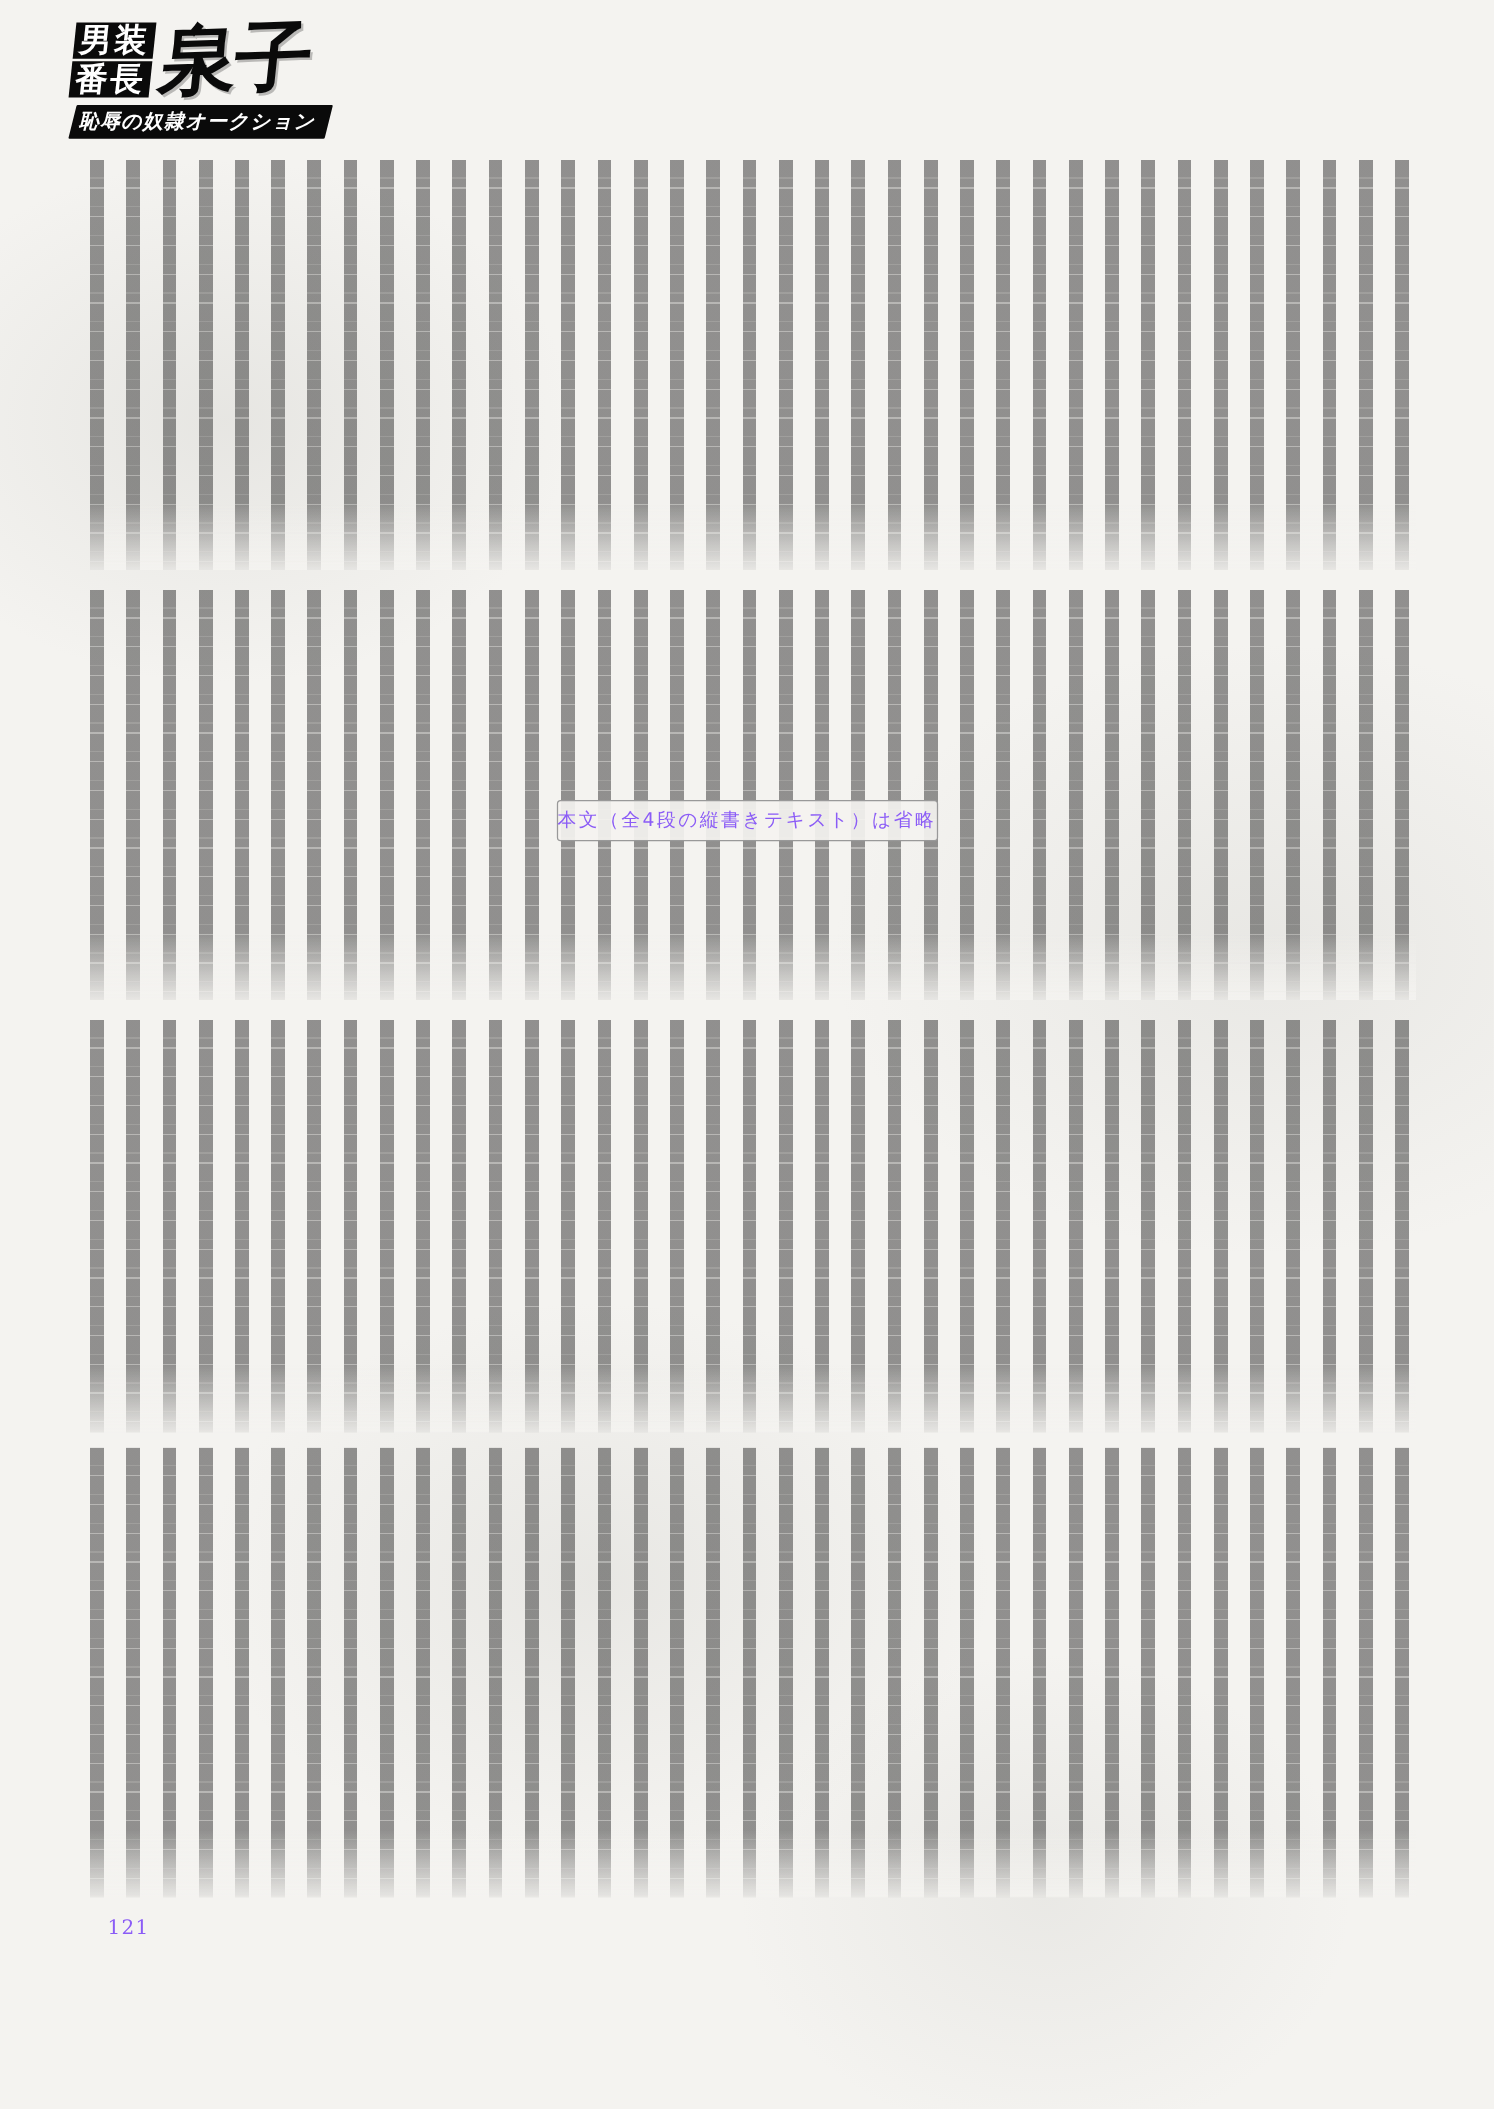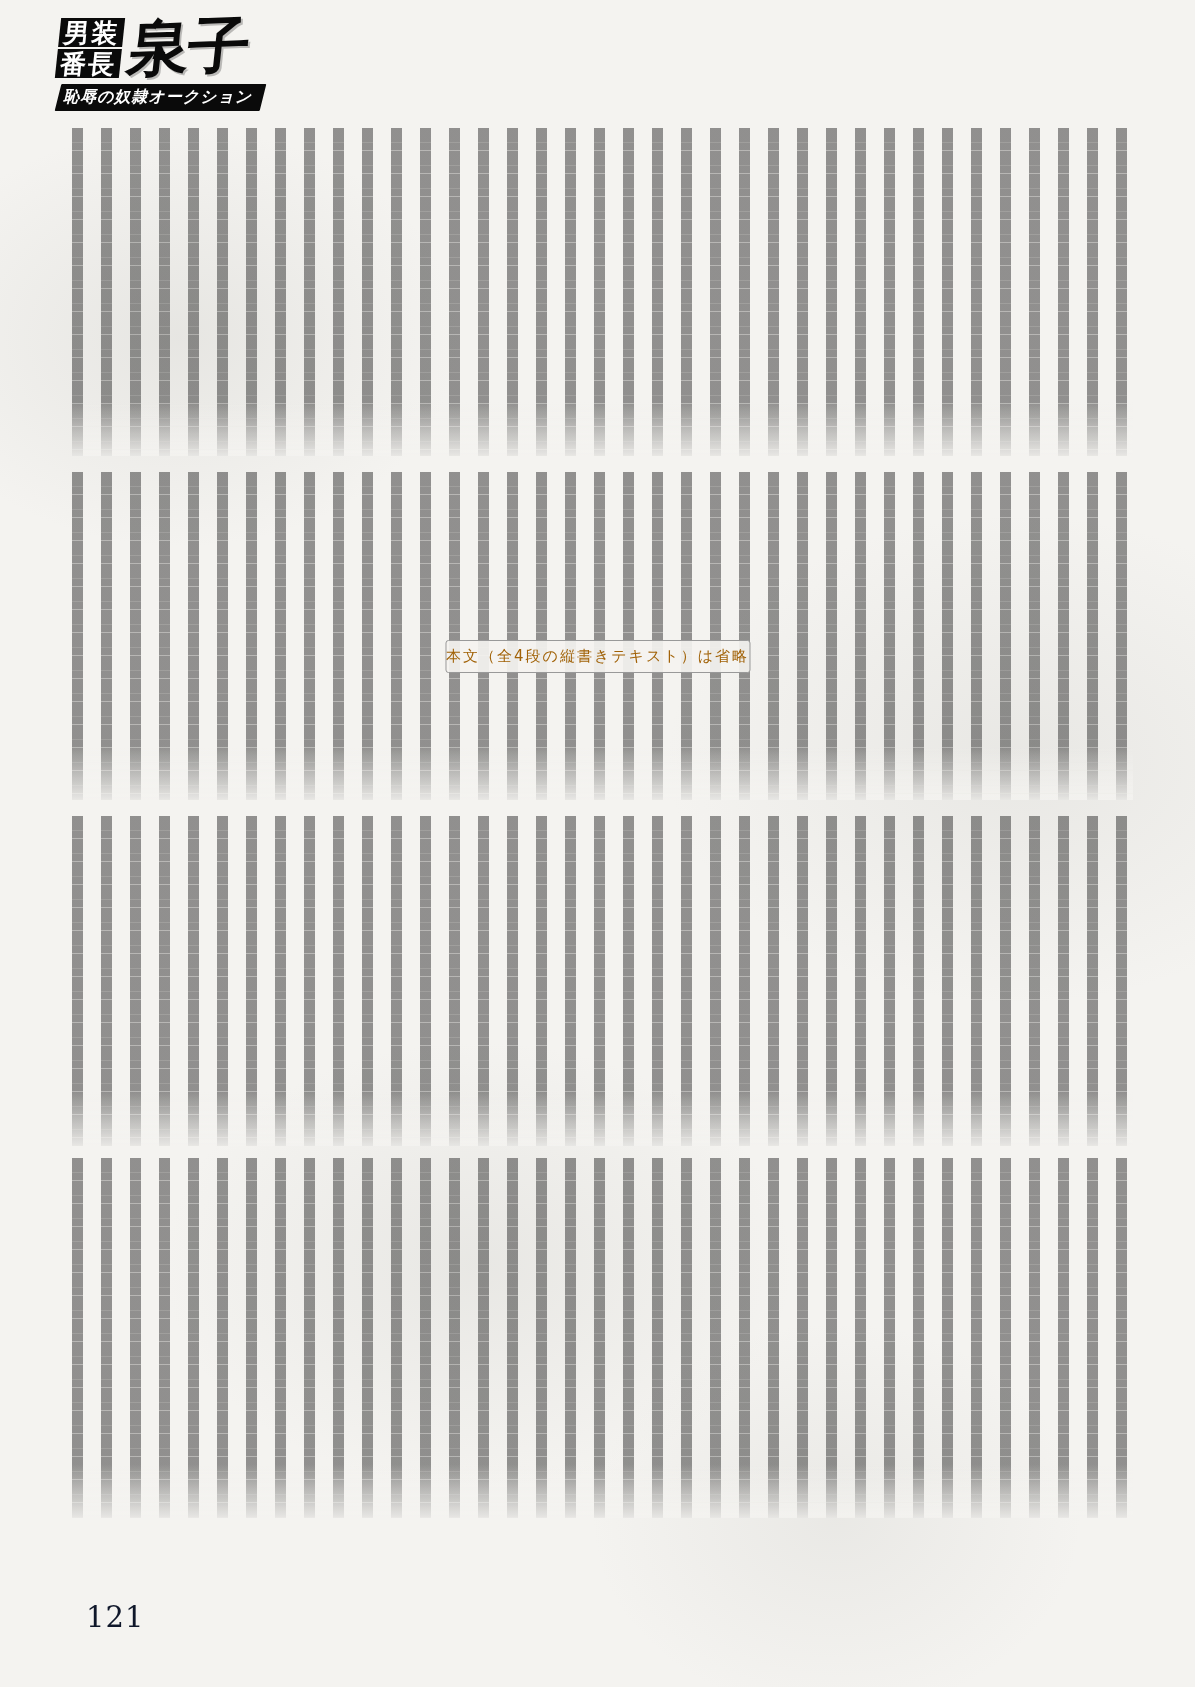--- a/index.html
+++ b/index.html
@@ -95,30 +95,30 @@
     background: linear-gradient(to bottom, transparent, rgba(244,243,240,0.9));
     pointer-events: none;
   }
 
   
   .redact-note {
     position: absolute; top: 640px; left: 50%;
     transform: translateX(-50%);
     background: rgba(244,243,240,0.92);
     border: 1px solid #999;
-    color: #a16207; font-size: 15px;
+    color: #8b5cf6; font-size: 15px;
     padding: 6px 0; letter-spacing: 2px;
     border-radius: 3px;
   }
 
   
   .page-number {
-    position: absolute; left: 86px; top: 1600px;
+    position: absolute; left: 86px; top: 1532px;
     font-family: "DejaVu Serif", serif;
-    font-size: 29px; color: #0f172a;
+    font-size: 16px; color: #8b5cf6;
     letter-spacing: 1px;
   }
 </style>
 </head>
 <body>
 
 <div class="logo">
   <div class="logo-row">
     <div class="logo-small-stack">
       <span class="logo-small">男装</span>

